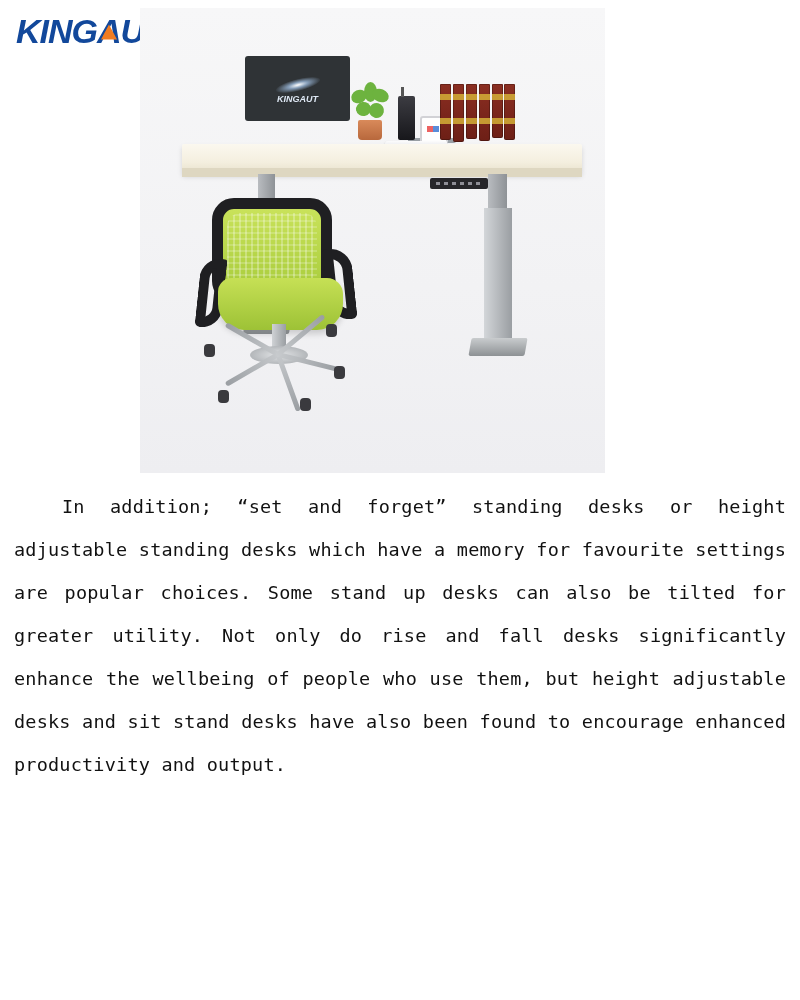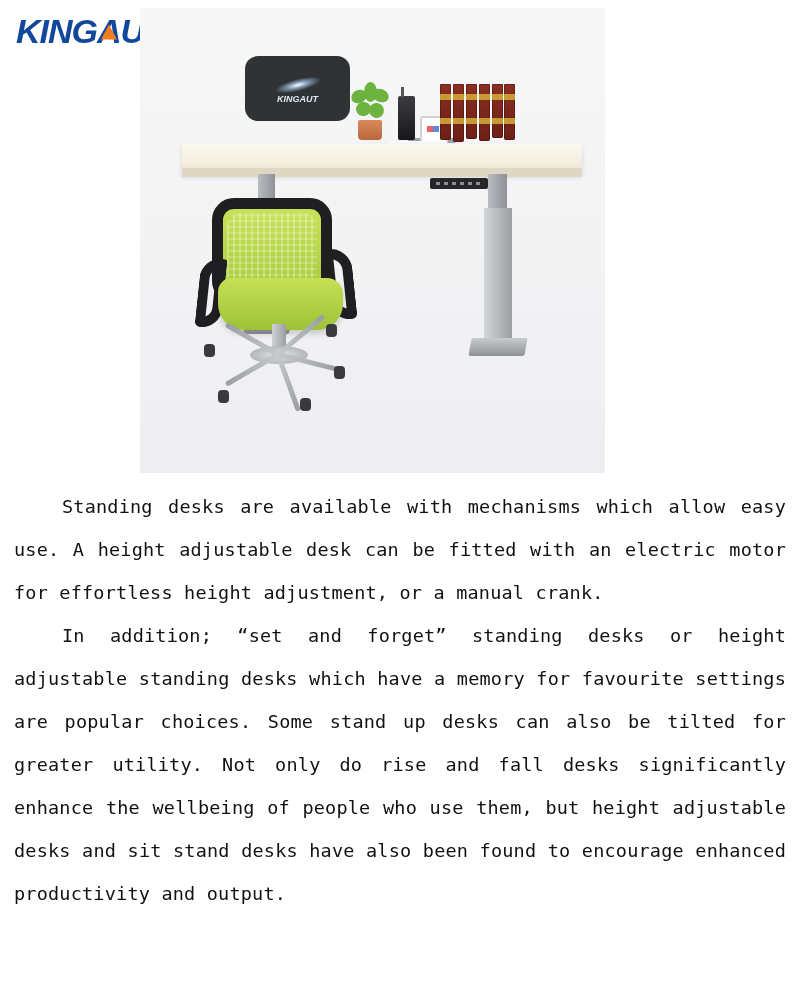--- a/index.html
+++ b/index.html
@@ -81,21 +81,21 @@
   .monitor-stand-base {
     position: absolute; left: 268px; top: 130px; width: 48px; height: 5px;
     background: #9aa0a6; border-radius: 2px;
   }
   .monitor-stand-neck {
     position: absolute; left: 286px; top: 110px; width: 12px; height: 24px;
     background: #b6bbc0;
   }
   .monitor-frame {
     position: absolute; left: 105px; top: 48px; width: 105px; height: 65px;
-    background: #2f3336; border-radius: 13px; padding: 3px;
+    background: #2f3336; border-radius: 3px; padding: 3px;
     box-sizing: border-box;
   }
   .monitor-screen {
     width: 100%; height: 100%;
     background:
       radial-gradient(circle at 62% 46%, #cfe3f5 0%, rgba(120,170,220,0.55) 12%, rgba(30,60,100,0.1) 38%),
       linear-gradient(150deg, #0b1c33 0%, #123057 45%, #0a1navy 46%, #081córdoba 47%, #0a1a30 100%);
     position: relative; overflow: hidden;
   }
   .monitor-screen .glow {
@@ -372,17 +372,16 @@
       <div class="spoke" style="transform:rotate(-40deg);"></div>
       <div class="caster" style="left:194px; top:358px;"></div>
       <div class="caster" style="left:160px; top:390px;"></div>
       <div class="caster" style="left:78px;  top:382px;"></div>
       <div class="caster" style="left:64px;  top:336px;"></div>
       <div class="caster" style="left:186px; top:316px;"></div>
     </div>
   </div>
 
   <div class="copy">
-    <p><span class="indent"></span><span>Standing desks are available with mechanisms which allow easy use. A height adjustable desk can be fitted with an electric motor for effortless height adjustment, or a manual crank.</span></p>
     <p><span class="indent"></span><span>In addition; “set and forget” standing desks or height adjustable standing desks which have a memory for favourite settings are popular choices. Some stand up desks can also be tilted for greater utility. Not only do rise and fall desks significantly enhance the wellbeing of people who use them, but height adjustable desks and sit stand desks have also been found to encourage enhanced productivity and output.</span></p>
   </div>
 
 </div>
 
 </body></html>

